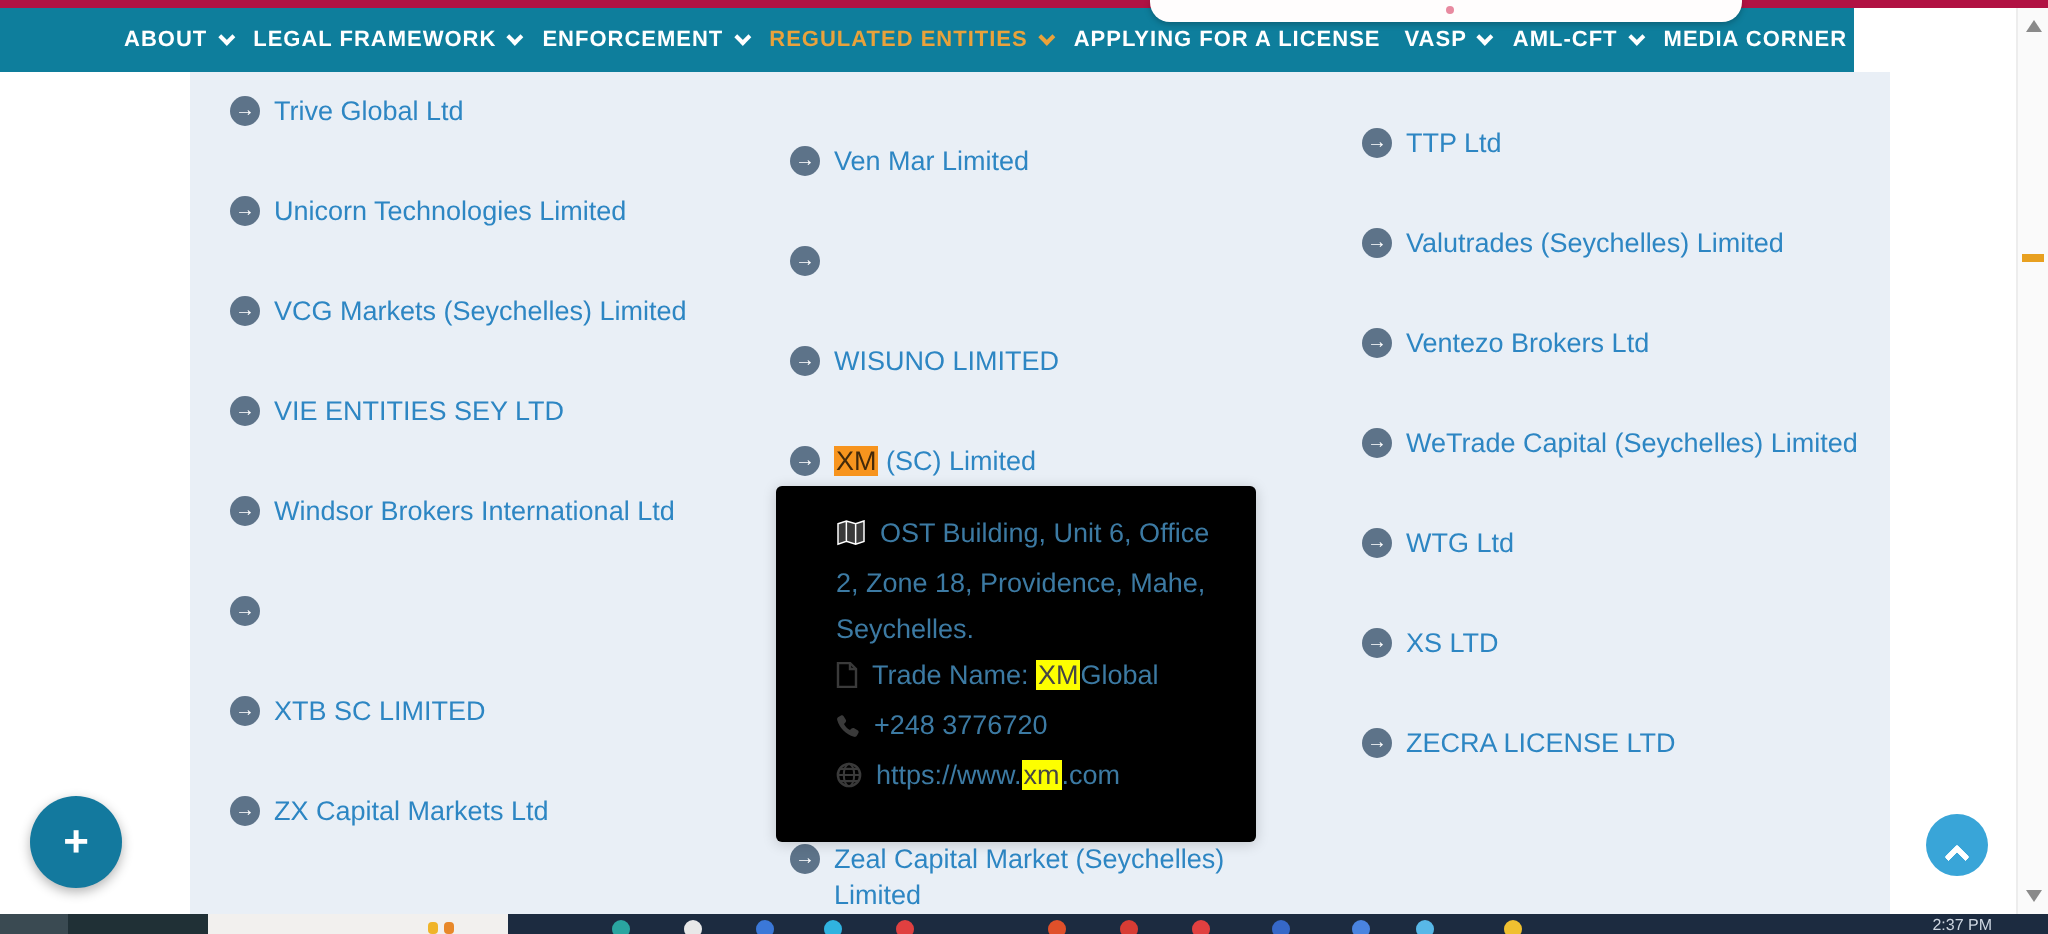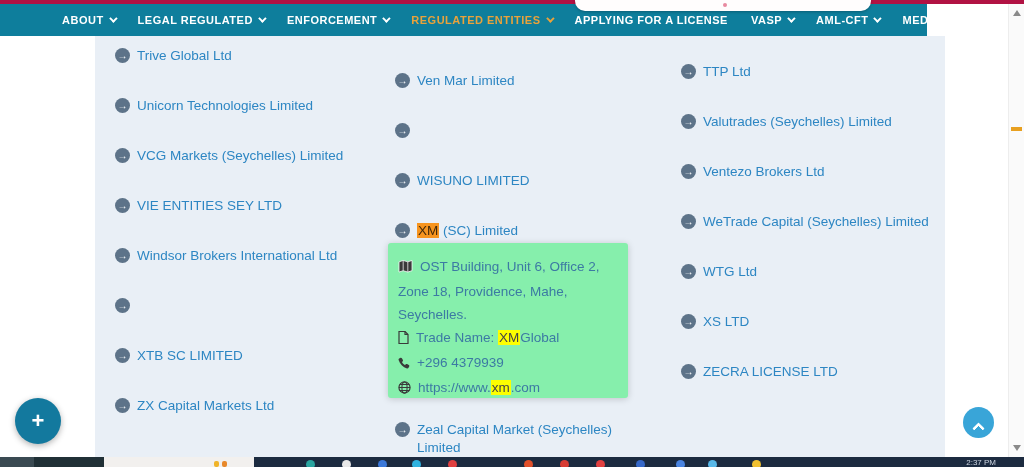--- a/index.html
+++ b/index.html
@@ -10,21 +10,21 @@
   
   .crimson-bar { position:absolute; left:0; top:0; width:1024px; height:4px; background:#b11243; }
 
   
   .top-overlay { position:absolute; left:575px; top:0; width:296px; height:11px; background:#fffdfd;
                  border-radius:0 0 10px 10px; box-shadow:0 1px 3px rgba(0,0,0,.25); z-index:30; }
   .top-overlay .dot { position:absolute; left:50%; top:3px; width:4px; height:4px; border-radius:50%; background:#e88aa0; }
 
   
   .nav { position:absolute; left:0; top:4px; width:927px; height:32px; background:#0e7e9c;
-         display:flex; align-items:center; gap:23px; padding-left:62px; z-index:10; }
+         display:flex; align-items:center; gap:12px; padding-left:62px; z-index:10; }
   .nav-item { display:flex; align-items:center; gap:5px; color:#ffffff; font-size:11px; font-weight:bold;
               letter-spacing:.5px; cursor:pointer; white-space:nowrap; }
   .nav-item.active { color:#e9a23b; }
   .chev { width:6px; height:6px; border-right:2px solid #fff; border-bottom:2px solid #fff;
           transform:rotate(45deg) translateY(-2px); display:inline-block; }
   .nav-item.active .chev { border-color:#e9a23b; }
 
   
   .panel { position:absolute; left:95px; top:36px; width:850px; height:421px; background:#e9eff6; }
 
@@ -35,22 +35,22 @@
 
   .entity-item { display:flex; align-items:flex-start; gap:7px; min-height:18px; margin-bottom:32px;
                  font-size:13.5px; line-height:18px; color:#2d86c3; cursor:pointer; }
   .arrow-icon { flex:0 0 15px; width:15px; height:15px; margin-top:1px; border-radius:50%; background:#5d7389;
                 color:#fff; display:flex; align-items:center; justify-content:center;
                 font-size:10px; font-weight:bold; line-height:15px; }
   .mk-o { background:#f7941e; color:#43290a; padding:0 1px; }
   .mk-y { background:#fdff00; color:#454545; padding:0 1px; }
 
   
-  .tooltip { position:absolute; left:293px; top:207px; width:240px; height:155px; background:#86efac;
-             border-radius:3px; box-shadow:0 1px 7px rgba(0,0,0,.18); padding:12px 14px 8px 10px;
+  .tooltip { position:absolute; left:293px; top:207px; width:240px; height:178px; background:#000000;
+             border-radius:3px; box-shadow:0 1px 7px rgba(0,0,0,.18); padding:12px 14px 8px 30px;
              font-size:13.5px; line-height:23px; color:#3c7aa3; z-index:5; }
   .t-icon { display:inline-block; vertical-align:-2px; margin-right:7px; }
 
   
   .fab { position:absolute; left:15px; top:398px; width:46px; height:46px; border-radius:50%; border:none;
          background:#13799e; color:#fff; font-size:22px; font-weight:bold; line-height:46px; text-align:center;
          box-shadow:0 2px 6px rgba(0,0,0,.3); cursor:pointer; z-index:20; }
 
   
   .scroll-top { position:absolute; left:963px; top:407px; width:31px; height:31px; border-radius:50%; border:none;
@@ -87,21 +87,21 @@
   <div class="top-overlay">
     <span class="dot"></span>
   </div>
 
   <nav class="nav" id="nav-root">
       <div class="nav-item">
         <span>ABOUT</span>
         <span class="chev"></span>
       </div>
       <div class="nav-item">
-        <span>LEGAL REGULATED</span>
+        <span>LEGAL FRAMEWORK</span>
         <span class="chev"></span>
       </div>
       <div class="nav-item">
         <span>ENFORCEMENT</span>
         <span class="chev"></span>
       </div>
       <div class="nav-item active">
         <span>REGULATED ENTITIES</span>
         <span class="chev"></span>
       </div>
@@ -216,21 +216,21 @@
       </div>
       <div>
         <span class="t-icon"><svg width="11" height="13" viewBox="0 0 11 13">
               <path d="M1 0.5 H7 L10 3.5 V12.5 H1 Z" fill="none" stroke="#3a3a3a" stroke-width="1.2"></path>
               <path d="M7 0.5 V3.5 H10" fill="none" stroke="#3a3a3a" stroke-width="1.2"></path>
             </svg></span><span>Trade Name: </span><span class="mk-y">XM</span><span>Global</span>
       </div>
       <div>
         <span class="t-icon"><svg width="12" height="12" viewBox="0 0 12 12">
               <path d="M2.5 0.8 C3 0.5 3.6 0.7 3.9 1.2 L4.9 2.9 C5.2 3.4 5 4 4.6 4.4 L4 5 C4.5 6.2 5.8 7.5 7 8 L7.6 7.4 C8 7 8.6 6.8 9.1 7.1 L10.8 8.1 C11.3 8.4 11.5 9 11.2 9.5 L10.5 10.8 C10.2 11.3 9.6 11.6 9 11.4 C4.9 10.2 1.8 7.1 0.6 3 C0.4 2.4 0.7 1.8 1.2 1.5 Z" fill="#3a3a3a"></path>
-            </svg></span><span>+296 4379939</span>
+            </svg></span><span>+248 3776720</span>
       </div>
       <div>
         <span class="t-icon"><svg width="13" height="13" viewBox="0 0 14 14">
               <circle cx="7" cy="7" r="6" fill="none" stroke="#3a3a3a" stroke-width="1.3"></circle>
               <ellipse cx="7" cy="7" rx="2.8" ry="6" fill="none" stroke="#3a3a3a" stroke-width="1.1"></ellipse>
               <path d="M1 7 H13 M1.8 3.7 H12.2 M1.8 10.3 H12.2" stroke="#3a3a3a" stroke-width="1.1" fill="none"></path>
             </svg></span><span><span>https://www.</span><span class="mk-y">xm</span><span>.com</span></span>
       </div>
     </div>
   </div>

